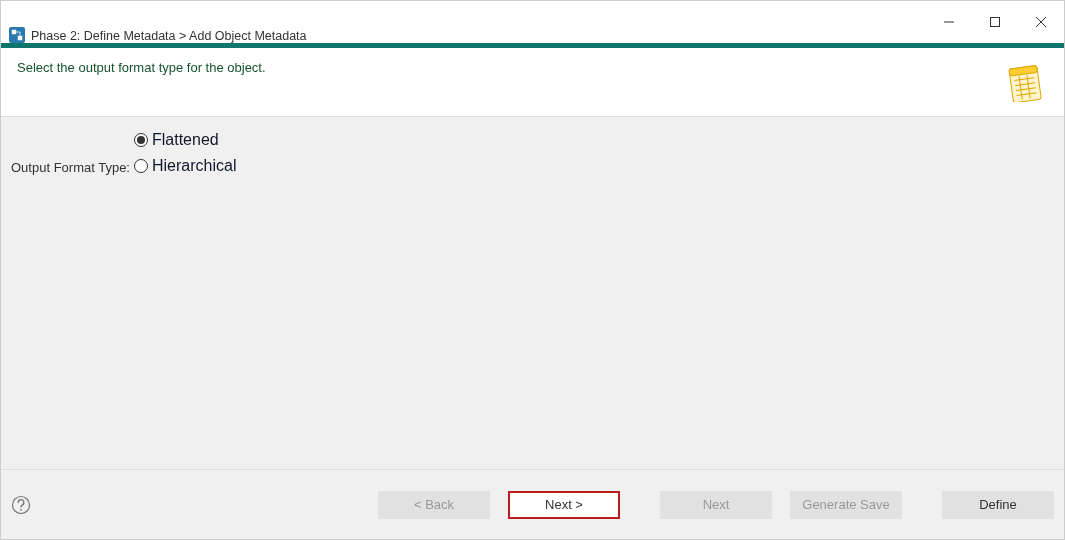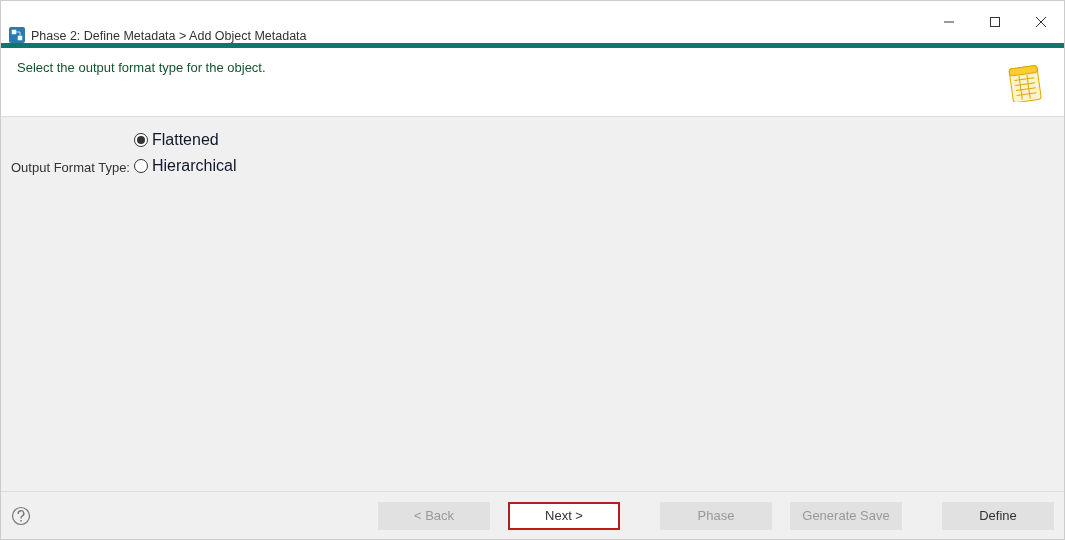--- a/index.html
+++ b/index.html
@@ -146,21 +146,21 @@
       border-radius: 50%;
       display: block;
     }
     .radio-label {
       font-size: 16px;
       color: #0f172a;
     }
 
     
     .footer {
-      height: 48px;
+      height: 70px;
       background: #f0f0f0;
       border-top: 1px solid #ddd;
       display: flex;
       align-items: center;
       padding: 0 10px;
       flex-shrink: 0;
       gap: 8px;
     }
     .footer .help-icon {
       width: 20px;
@@ -270,17 +270,17 @@
     <svg viewBox="0 0 20 20" width="20" height="20">
       <circle cx="10" cy="10" r="8.5" fill="none" stroke="#777" stroke-width="1.2"></circle>
       <path d="M7.2 7.5 a2.8 2.8 0 1 1 4 2.5 c-1 .6-1.2 1-1.2 2" fill="none" stroke="#777" stroke-width="1.4" stroke-linecap="round"></path>
       <circle cx="10" cy="14.8" r="0.9" fill="#777"></circle>
     </svg>
   </span>
   <div class="footer-spacer"></div>
   <button class="footer-btn" disabled="">&lt; Back</button>
   <button class="footer-btn primary">Next &gt;</button>
   <span class="btn-group-gap"></span>
-  <button class="footer-btn" disabled="">Phase</button>
+  <button class="footer-btn" disabled="">Next</button>
   <button class="footer-btn" disabled="">Generate Save</button>
   <span class="btn-group-gap"></span>
   <button class="footer-btn">Define</button>
 </div>
 
 </body></html>

